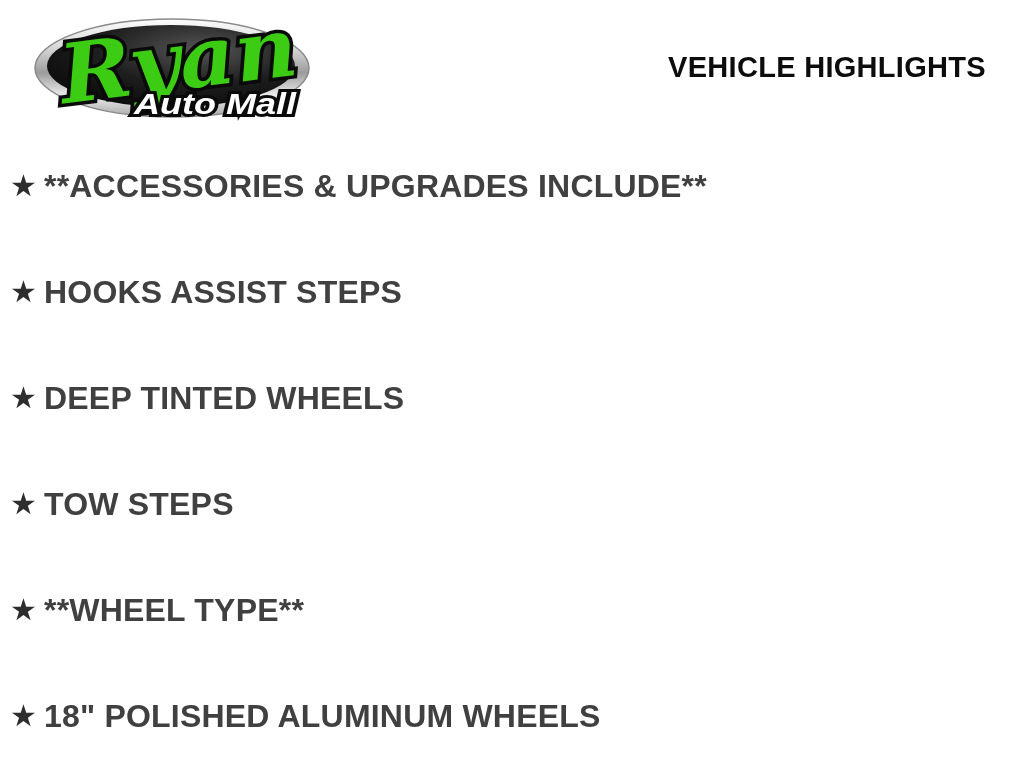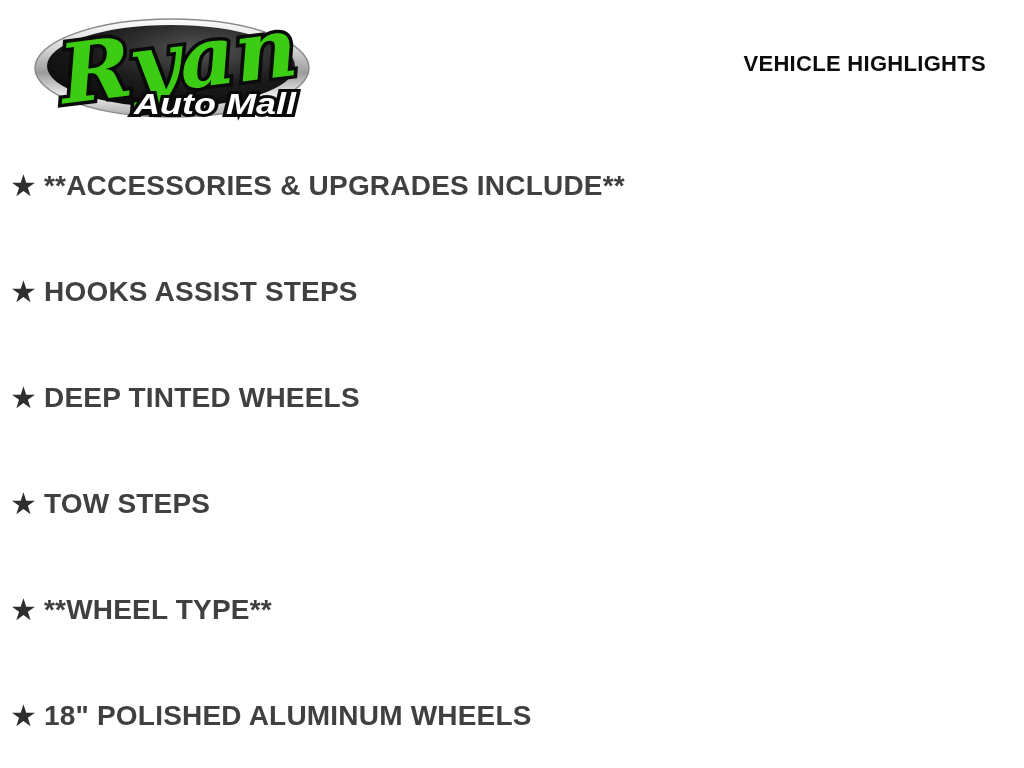--- a/index.html
+++ b/index.html
@@ -49,21 +49,21 @@
     fill: #ffffff;
     stroke: #0a0a0a;
     stroke-width: 6px;
     paint-order: stroke fill;
   }
   .page-title {
     position: absolute;
     top: 51px;
     right: 38px;
     margin: 0;
-    font-size: 22px;
+    font-size: 29px;
     font-weight: bold;
     letter-spacing: 0.3px;
     color: var(--title);
     white-space: nowrap;
   }
   
   .highlights-list {
     position: absolute;
     top: 166px;
     left: 10px;
@@ -80,21 +80,21 @@
   }
   .star-icon {
     width: 34px;
     font-size: 30px;
     line-height: 1;
     color: var(--star);
     flex: 0 0 34px;
     text-align: left;
   }
   .highlight-label {
-    font-size: 28px;
+    font-size: 32px;
     font-weight: bold;
     color: var(--item-text);
     letter-spacing: 0.2px;
     white-space: nowrap;
   }
 </style>
 </head>
 <body>
 
 <div class="page">

